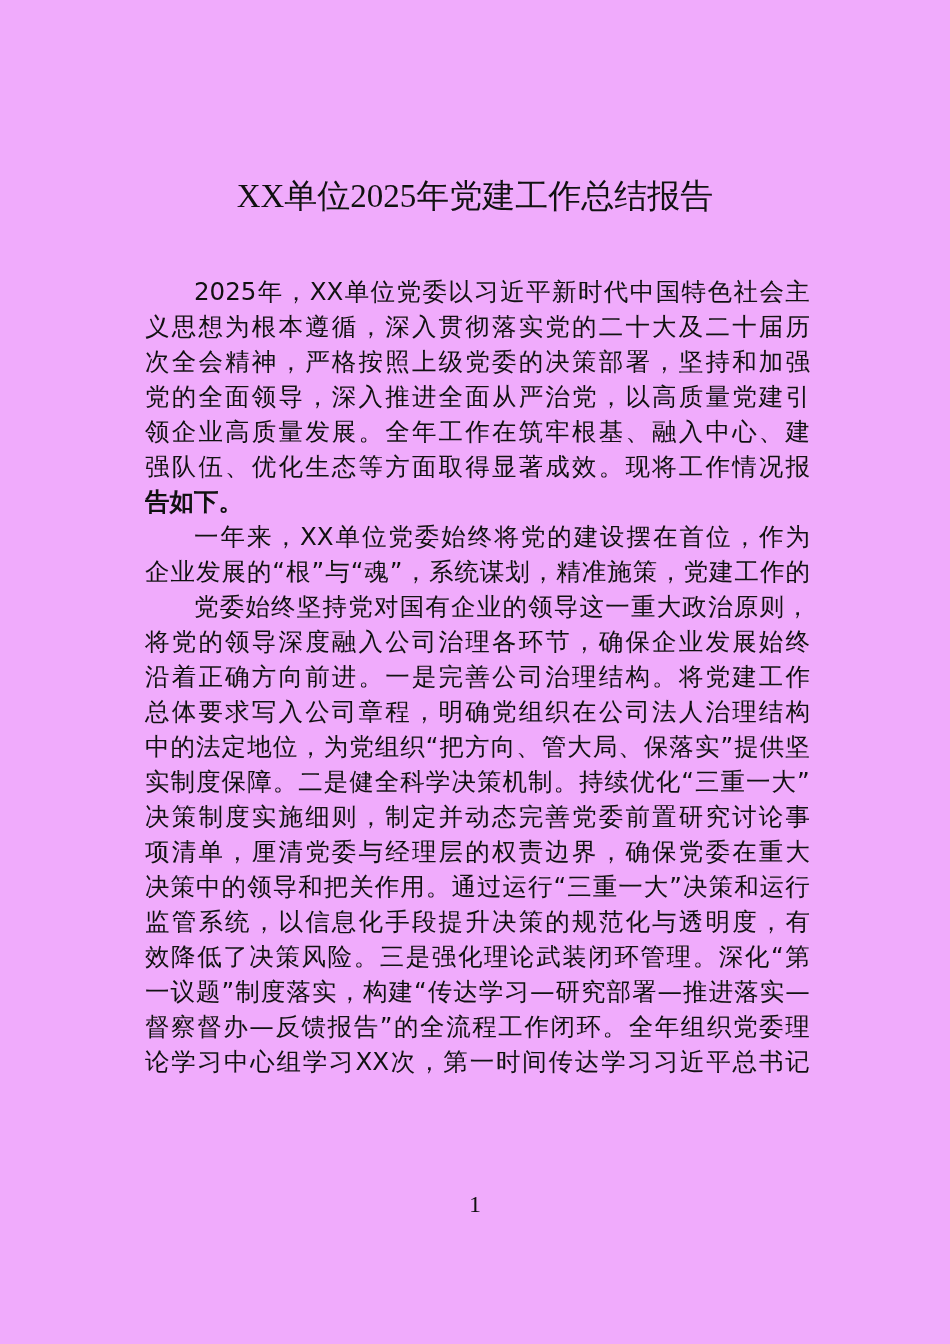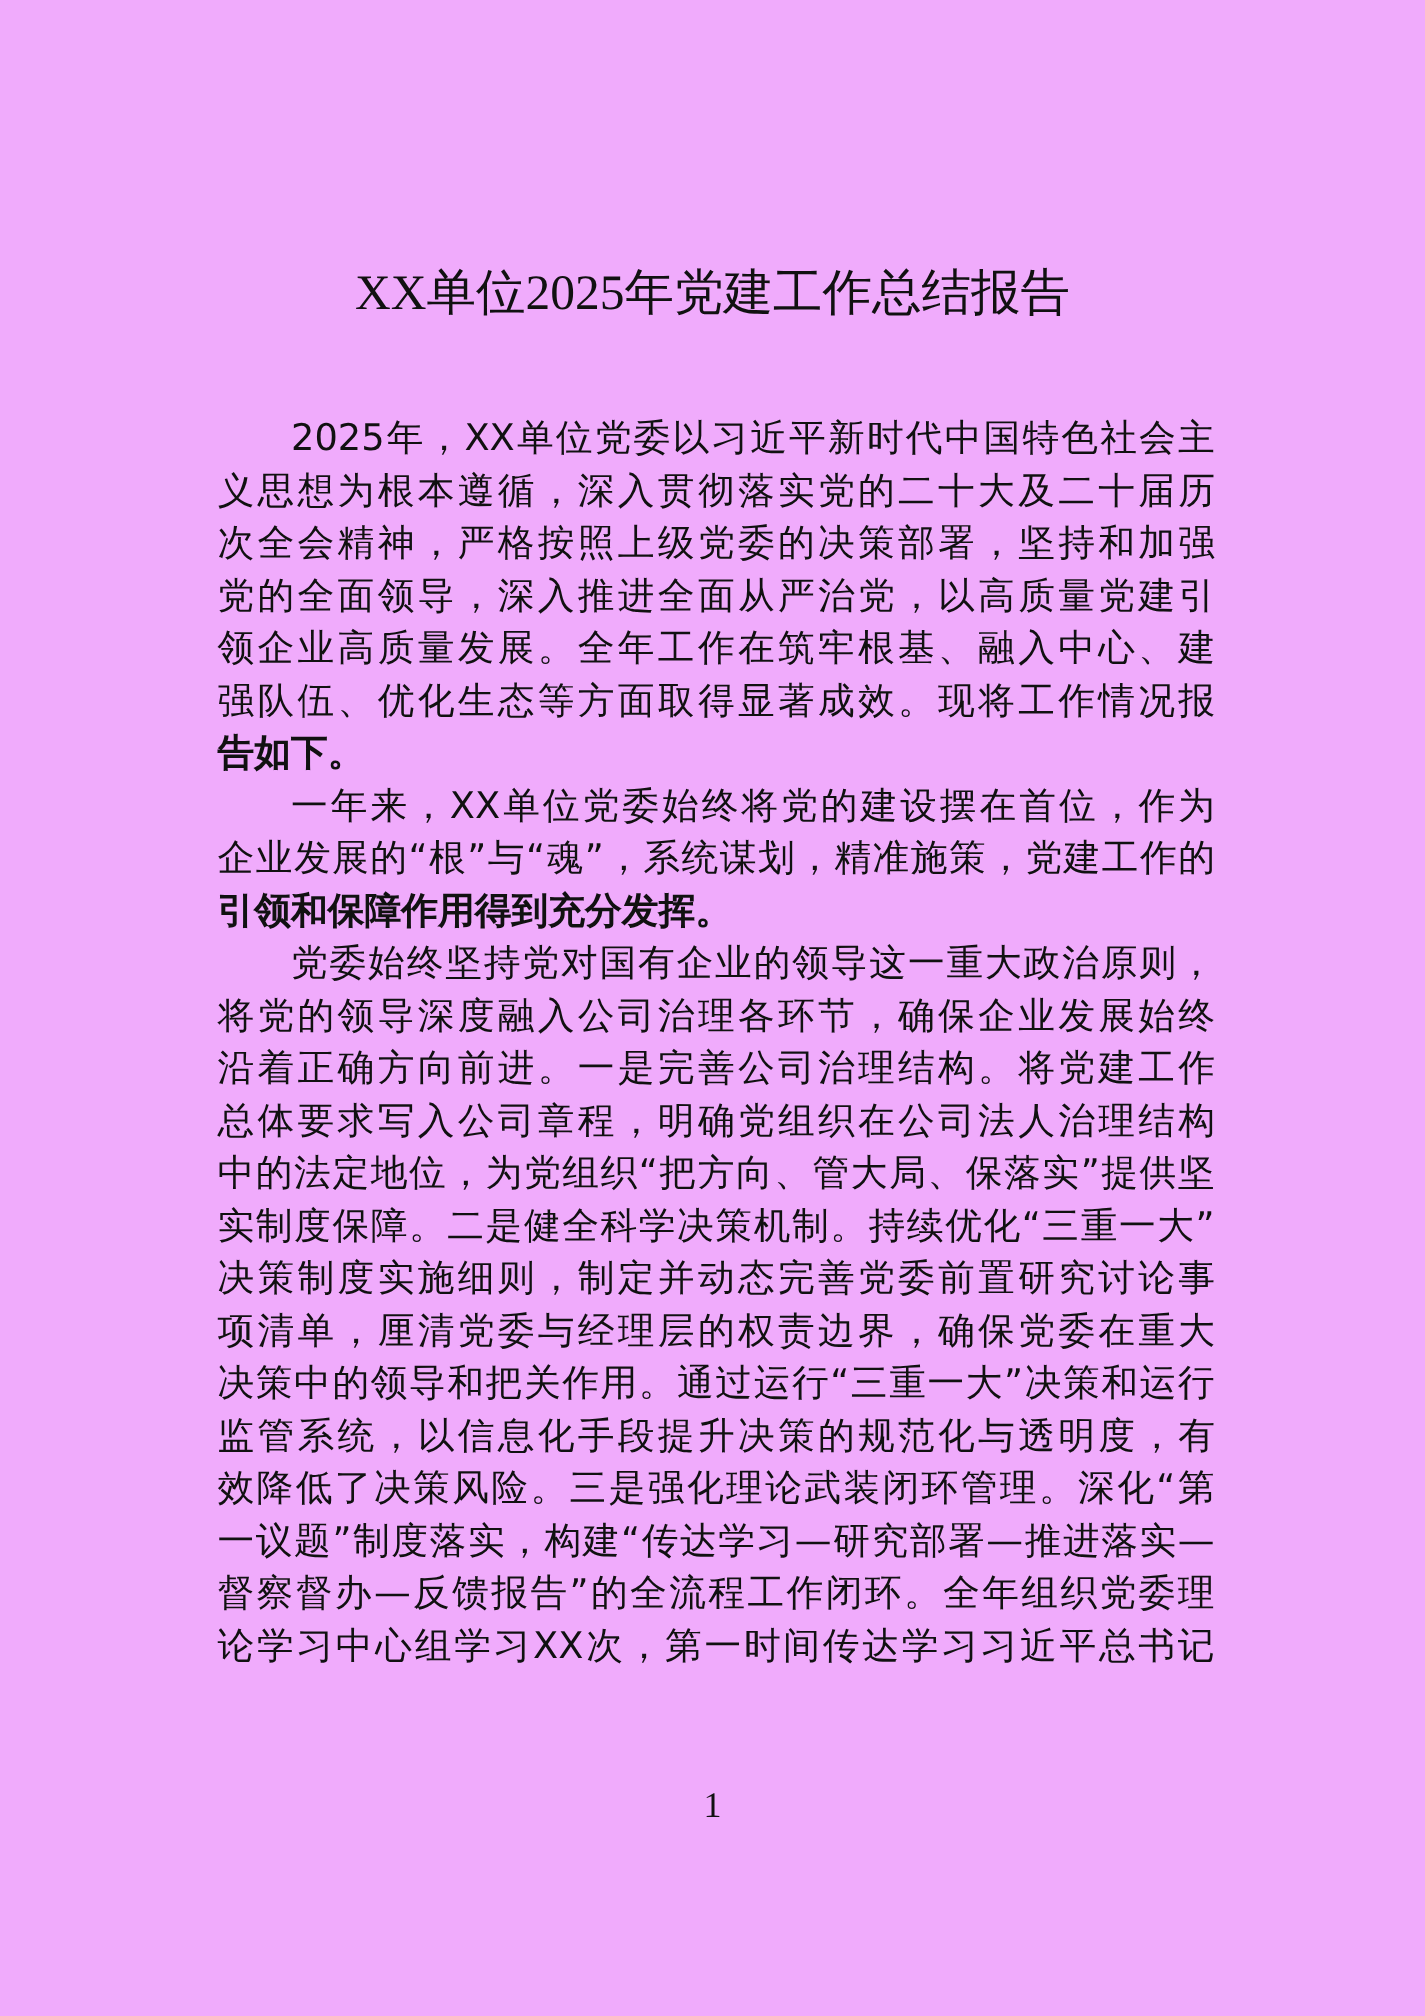--- a/index.html
+++ b/index.html
@@ -288,21 +288,20 @@
           <span class="ch">准</span>
           <span class="ch">施</span>
           <span class="ch">策</span>
           <span class="ch">，</span>
           <span class="ch">党</span>
           <span class="ch">建</span>
           <span class="ch">工</span>
           <span class="ch">作</span>
           <span class="ch">的</span>
         </div>
-      <div class="line last">引领和保障作用得到充分发挥。</div>
     </div>
 
 
     <div>
       <div class="line indent">
           <span class="ch">党</span>
           <span class="ch">委</span>
           <span class="ch">始</span>
           <span class="ch">终</span>
           <span class="ch">坚</span>

